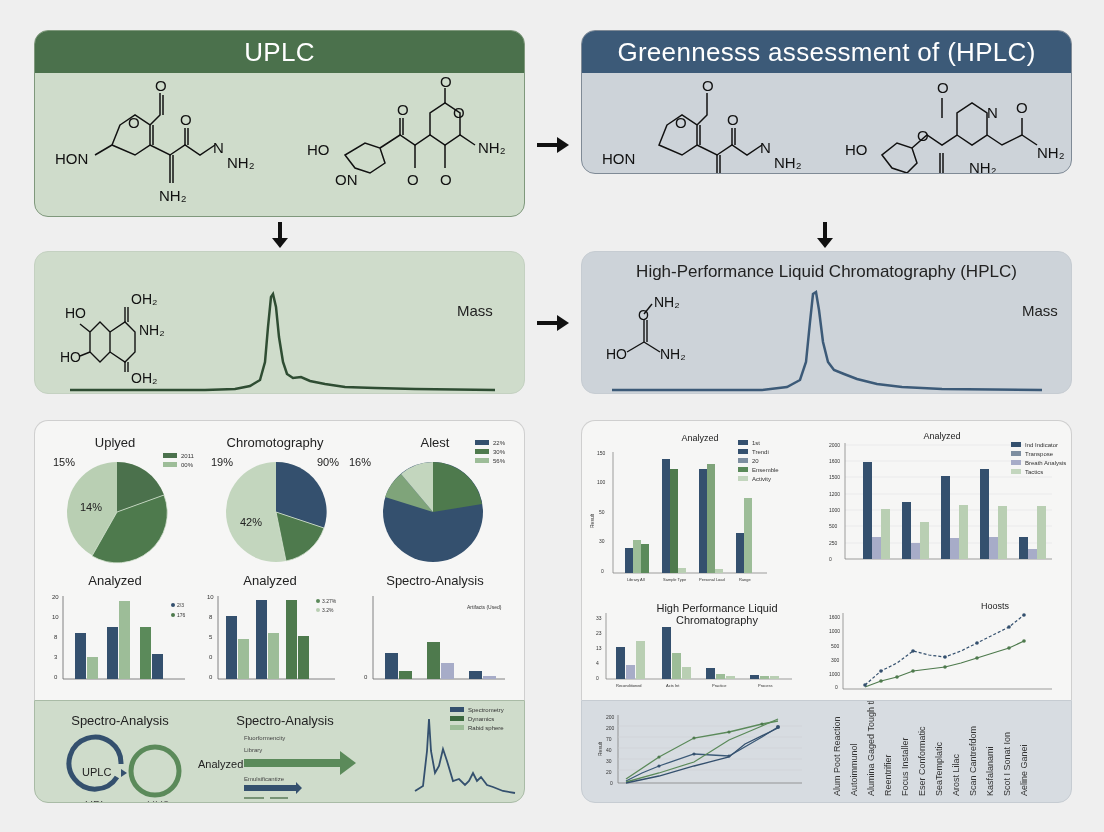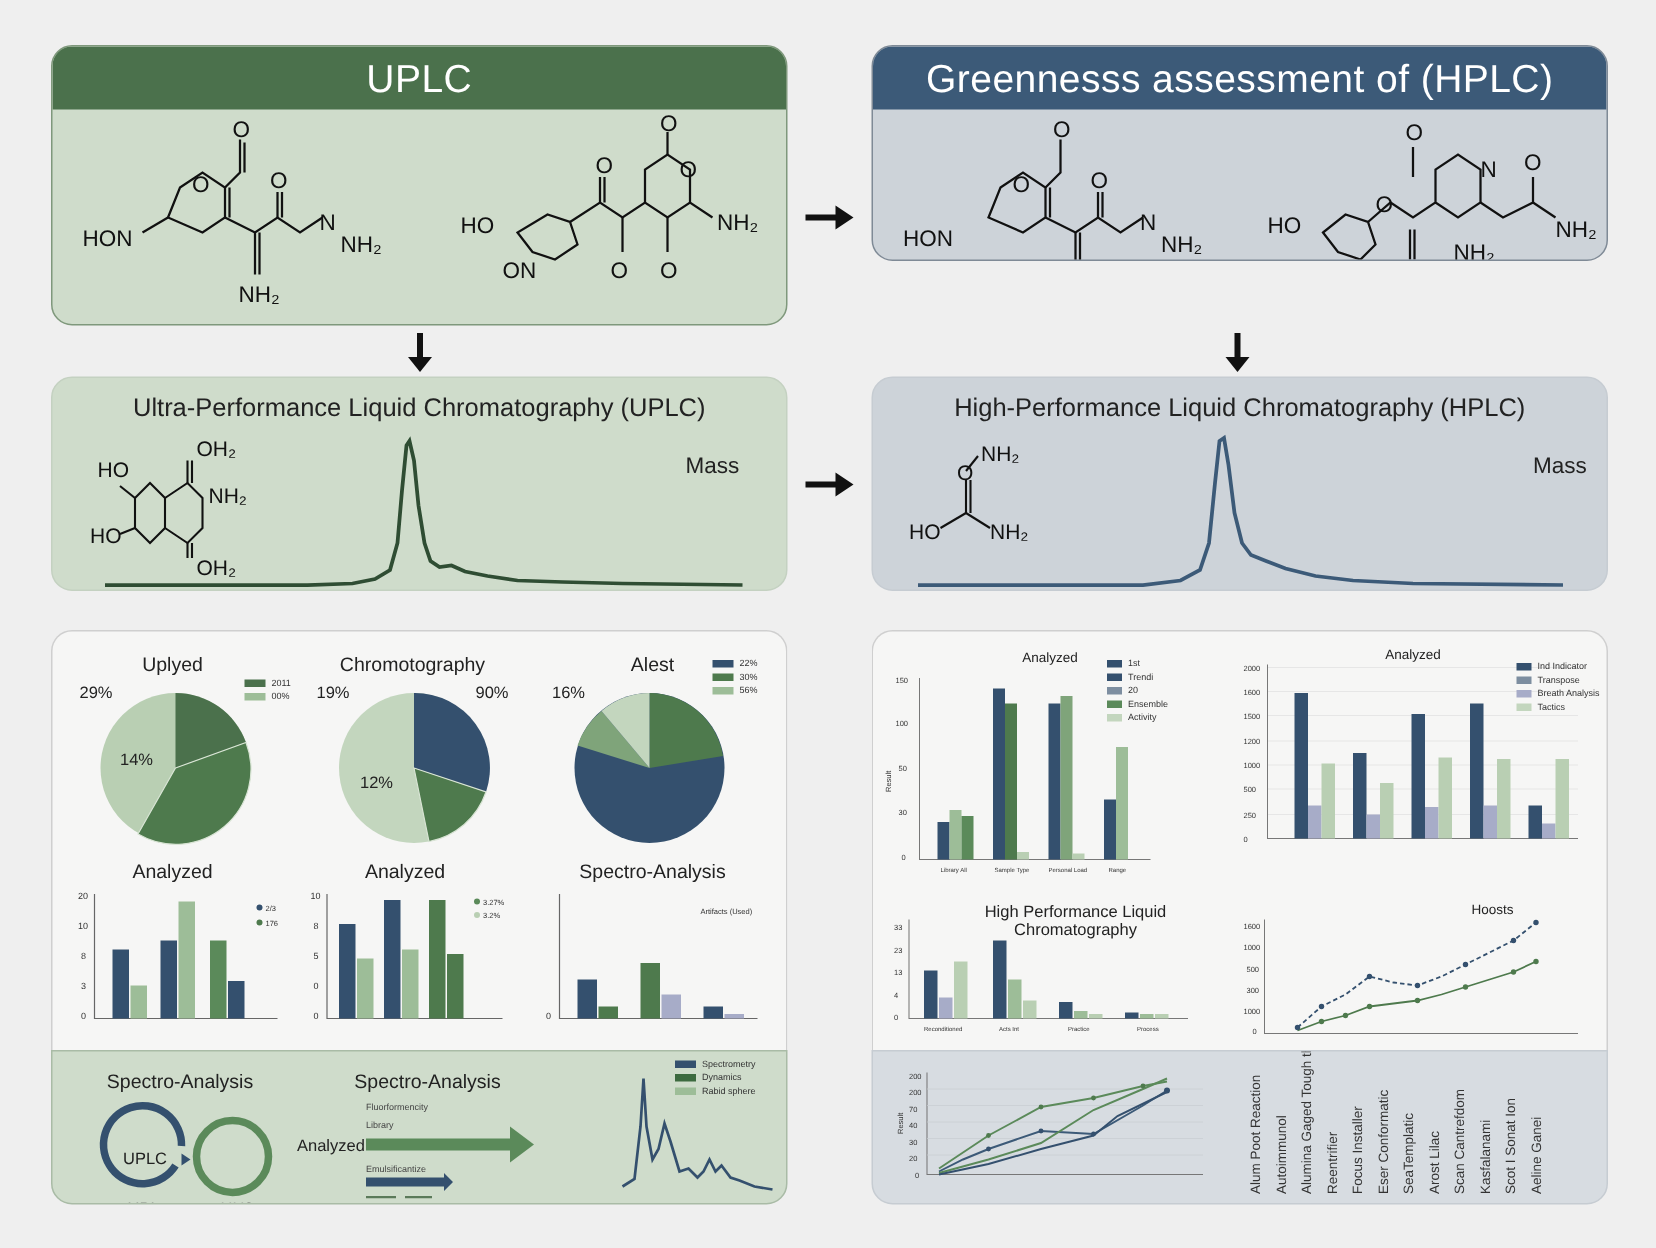--- a/index.html
+++ b/index.html
@@ -145,21 +145,20 @@
 <svg class="arrow" style="left:270px; top:220px;" width="20" height="30">
     <path d="M10 2 V20" stroke="#111" stroke-width="4"></path>
     <path d="M2 18 L10 28 L18 18 Z" fill="#111"></path>
   </svg>
 <svg class="arrow" style="left:815px; top:220px;" width="20" height="30">
     <path d="M10 2 V20" stroke="#111" stroke-width="4"></path>
     <path d="M2 18 L10 28 L18 18 Z" fill="#111"></path>
   </svg>
 
 <div class="panel green" style="left:34px; top:251px; width:491px; height:143px; border-color:#c4d1c1;">
-  <div class="sub-title">Ultra-Performance Liquid Chromatography (UPLC)</div>
   <div class="mass-label" style="left:422px; top:50px;">Mass</div>
   <svg width="491" height="143" style="position:absolute; left:0; top:0;">
     <g stroke="#111" stroke-width="1.4" fill="none">
       <path d="M 55 80 L 65 70 L 75 80 L 75 100 L 65 110 L 55 100 Z"></path>
       <path d="M 75 80 L 90 70 L 100 80 L 100 100 L 90 110 L 75 100"></path>
       <path d="M 90 70 L 90 55"></path>
         <path d="M 93 70 L 93 55"></path>
       <path d="M 90 110 L 90 120"></path>
         <path d="M 93 110 L 93 120"></path>
       <path d="M 55 80 L 45 72"></path>
@@ -198,50 +197,50 @@
 </div>
 
 <svg class="arrow" style="left:535px; top:313px;" width="36" height="20">
     <path d="M2 10 H24" stroke="#111" stroke-width="4"></path>
     <path d="M22 2 L34 10 L22 18 Z" fill="#111"></path>
   </svg>
 
 <div class="panel white" style="left:34px; top:420px; width:491px; height:280px; border-bottom:none; border-radius:14px 14px 0 0;padding-left:26px;">
 
   <div class="chart-title" style="left:40px; top:14px; width:80px;">Uplyed</div>
-  <div class="pie-label" style="left:18px; top:35px;">29%</div>
+  <div class="pie-label" style="left:18px; top:35px;">15%</div>
   <div class="pie-label" style="left:45px; top:80px; z-index:2;">14%</div>
   <svg width="110" height="110" style="position:absolute; left:27px; top:36px;">
     <circle cx="55" cy="55" r="50" fill="#b9cfb3"></circle>
     <path d="M55 55 L55 5 A50 50 0 0 1 102 38 Z" fill="#4b714c"></path>
     <path d="M55 55 L102 38 A50 50 0 0 1 30 99 Z" fill="#4e7a4d" stroke="#d8e4d4" stroke-width="0.8"></path>
   </svg>
   <div class="legend" style="left:128px; top:30px;">
     <div class="legend-item">
         <span class="legend-sw" style="background:#4b714c"></span>
         <span>2011</span>
       </div>
     <div class="legend-item">
         <span class="legend-sw" style="background:#9dbd98"></span>
         <span>00%</span>
       </div>
   </div>
 
   <div class="chart-title" style="left:185px; top:14px; width:110px;">Chromotography</div>
   <div class="pie-label" style="left:176px; top:35px;">19%</div>
   <div class="pie-label" style="left:282px; top:35px;">90%</div>
-  <div class="pie-label" style="left:205px; top:95px; z-index:2;">12%</div>
+  <div class="pie-label" style="left:205px; top:95px; z-index:2;">42%</div>
   <svg width="110" height="110" style="position:absolute; left:186px; top:36px;">
     <circle cx="55" cy="55" r="50" fill="#c3d6be"></circle>
     <path d="M55 55 L55 5 A50 50 0 0 1 103 71 Z" fill="#34506e"></path>
     <path d="M55 55 L103 71 A50 50 0 0 1 65 104 Z" fill="#4e7a4d" stroke="#d8e4d4" stroke-width="0.8"></path>
   </svg>
 
   <div class="chart-title" style="left:375px; top:14px; width:50px;">Alest</div>
-  <div class="pie-label" style="left:333px; top:35px;text-align:right;">16%</div>
+  <div class="pie-label" style="left:314px; top:35px;text-align:right;">16%</div>
   <svg width="110" height="110" style="position:absolute; left:343px; top:36px;">
     <circle cx="55" cy="55" r="50" fill="#34506e"></circle>
     <path d="M55 55 L55 5 A50 50 0 0 1 104 47 Z" fill="#4e7a4d"></path>
     <path d="M55 55 L7 40 A50 50 0 0 1 23 17 Z" fill="#7fa47a"></path>
     <path d="M55 55 L23 17 A50 50 0 0 1 55 5 Z" fill="#c3d6be"></path>
   </svg>
   <div class="legend" style="left:440px; top:17px;">
     <div class="legend-item">
         <span class="legend-sw" style="background:#34506e"></span>
         <span>22%</span>

